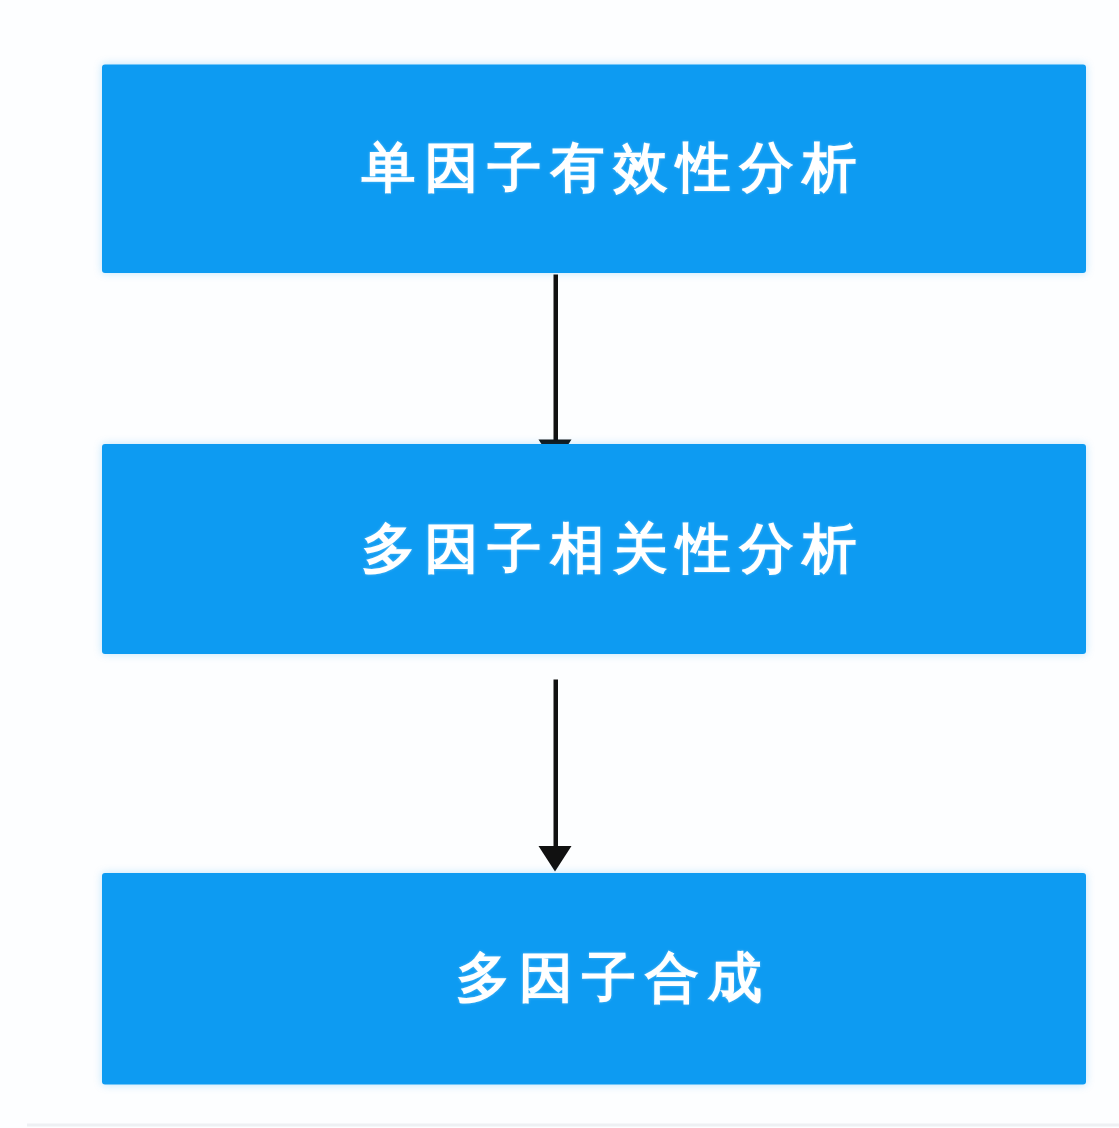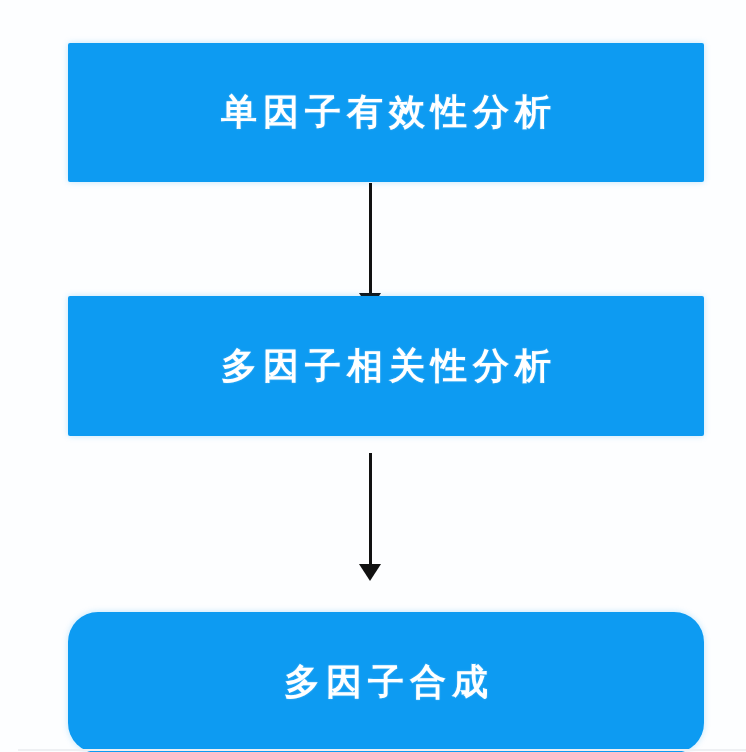--- a/index.html
+++ b/index.html
@@ -22,24 +22,25 @@
   .node {
     position: absolute;
     left: 68px;
     width: 636px;
     background: var(--accent, #0d9bf2);
     border-radius: 2px;
     display: flex;
     align-items: center;
     justify-content: center;
     box-shadow: 0 0 6px rgba(13, 155, 242, 0.25);
+    padding-left: 20px;
   }
   .node-1 { top: 43px;  height: 139px; }
   .node-2 { top: 296px; height: 140px; }
-  .node-3 { top: 612px; height: 141px; border-radius: 30px; }
+  .node-3 { top: 582px; height: 141px; }
   .node-label {
     color: var(--text, #ffffff);
     font-size: 36px;
     font-weight: 600;
     letter-spacing: 6px;
     text-indent: 6px; 
     white-space: nowrap;
     text-shadow: 0 0 2px rgba(255,255,255,0.35);
   }
   .arrow {

